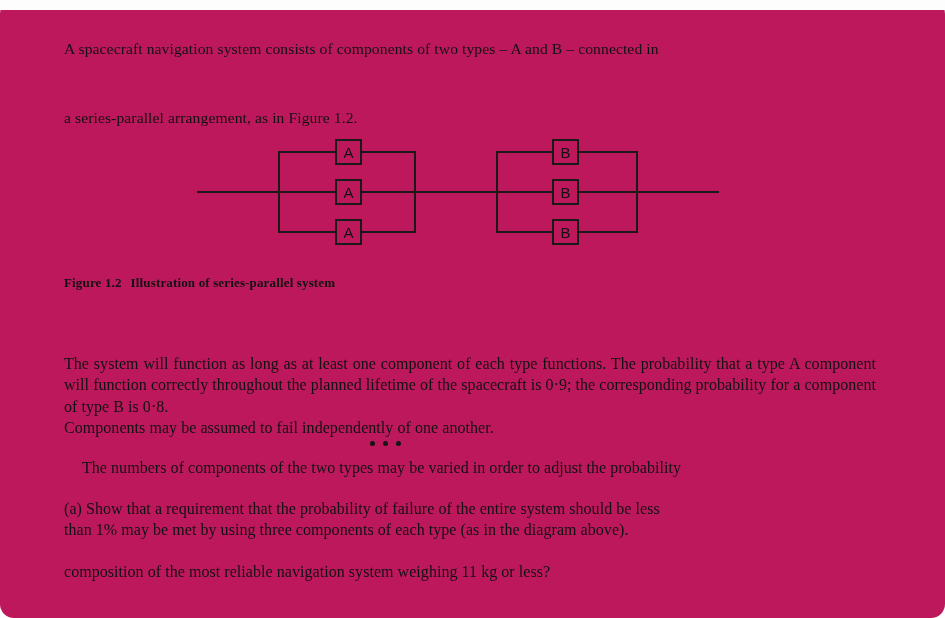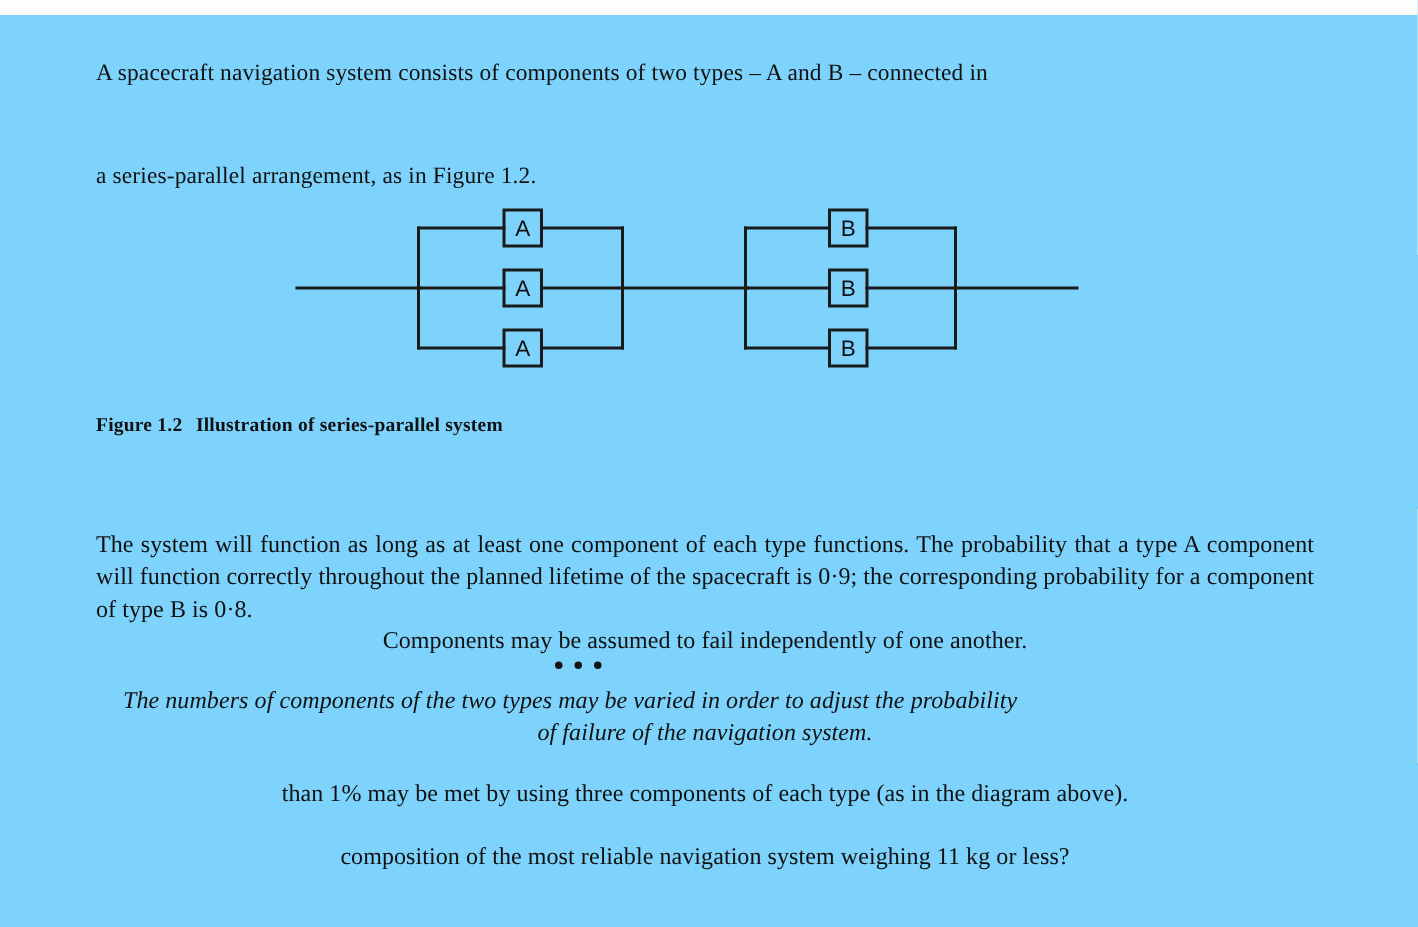--- a/index.html
+++ b/index.html
@@ -13,21 +13,22 @@
     height: 618px;
     font-family: "Liberation Serif", "DejaVu Serif", serif;
     color: #111111;
     position: relative;
     overflow: hidden;
   }
 
   .page {
     position: absolute;
     inset: 0;
-    background: #7dd3fc;
+    background: #be185d;
+    border-radius: 14px;
   }
 
   
   .intro {
     position: absolute;
     left: 64px;
     top: 38px;
     width: 812px;
     font-size: 15.6px;
     line-height: 21px;
@@ -67,26 +68,26 @@
   }
   .para {
     font-size: 16px;
     line-height: 21.4px;
     text-align: justify;
     text-justify: inter-word;
     letter-spacing: 0.05px;
     margin: 0;
   }
   .para.p1 { width: 812px; }
-  .para.indent { text-indent: 18px; margin-top: 18px; font-style: italic; }
+  .para.indent { text-indent: 18px; margin-top: 18px; }
   .para.p-a { margin-top: 20px; }
   .para.p-b { margin-top: 20px; }
 
   
-  .para .lastline { display: block; text-align: center; text-indent: 0; }
+  .para .lastline { display: block; text-align: left; text-indent: 0; }
 
   
   .dots-mark {
     position: absolute;
     left: 370px;
     top: 441px;
     width: 36px;
     height: 10px;
   }
   .dots-mark i {
@@ -182,24 +183,24 @@
 
     <p class="para p1">
       <span>The system will function as long as at least one component of each type functions.  The</span>
       <span>probability that a type A component will function correctly throughout the planned lifetime of</span>
       <span>the spacecraft is 0·9; the corresponding probability for a component of type B is 0·8.</span>
       <span class="lastline">Components may be assumed to fail independently of one another.</span>
     </p>
 
     <p class="para indent">
       <span>The numbers of components of the two types may be varied in order to adjust the probability</span>
-      <span class="lastline">of failure of the navigation system.</span>
     </p>
 
     <p class="para p-a">
+      <span>(a)  Show that a requirement that the probability of failure of the entire system should be less</span>
       <span class="lastline">than 1% may be met by using three components of each type (as in the diagram above).</span>
     </p>
 
     <p class="para p-b">
       <span class="lastline">composition of the most reliable navigation system weighing 11 kg or less?</span>
     </p>
   </div>
 
   <div class="dots-mark">
     <i></i>

